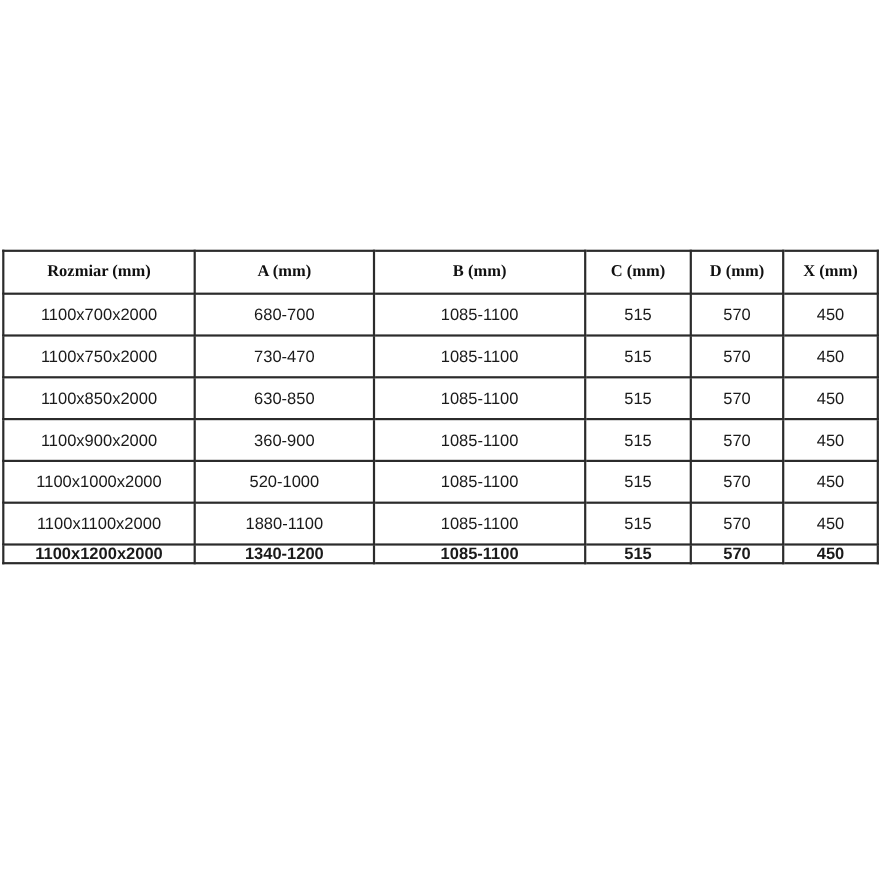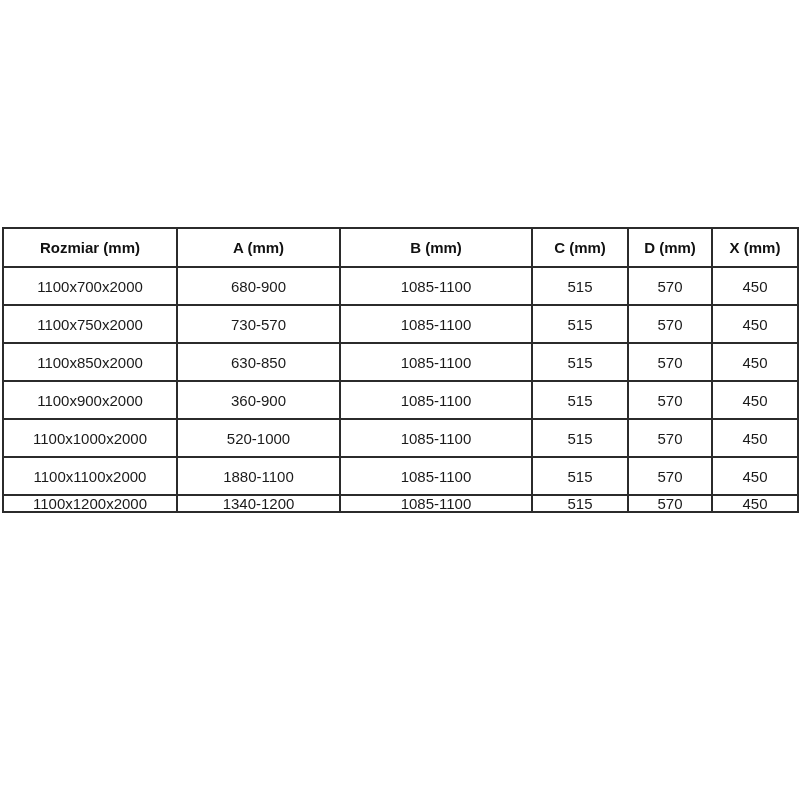--- a/index.html
+++ b/index.html
@@ -33,23 +33,23 @@
     padding: 0 2px;
     font-size: 15px;
     line-height: 1;
     white-space: nowrap;
     overflow: hidden;
   }
   .spec-table th {
     font-weight: bold;
     color: #111111;
   }
-  .spec-table thead tr { height: 39px; }
+  .spec-table thead tr { height: 39px; font-family: Liberation Serif, serif; }
   .spec-table tbody tr { height: 38px; margin-top: 18px; }
-  .spec-table tbody tr:last-child { height: 16px; }
+  .spec-table tbody tr:last-child { height: 16px; font-weight: bold; }
 
   
   col.c-rozmiar { width: 174px; }
   col.c-a       { width: 163px; }
   col.c-b       { width: 192px; }
   col.c-c       { width: 96px;  }
   col.c-d       { width: 84px;  }
   col.c-x       { width: 86px;  }
 </style>
 </head>
@@ -71,29 +71,29 @@
         <th>A (mm)</th>
         <th>B (mm)</th>
         <th>C (mm)</th>
         <th>D (mm)</th>
         <th>X (mm)</th>
       </tr>
     </thead>
     <tbody>
       <tr>
         <td>1100x700x2000</td>
-        <td>680-900</td>
+        <td>680-700</td>
         <td>1085-1100</td>
         <td>515</td>
         <td>570</td>
         <td>450</td>
       </tr>
       <tr>
         <td>1100x750x2000</td>
-        <td>730-570</td>
+        <td>730-470</td>
         <td>1085-1100</td>
         <td>515</td>
         <td>570</td>
         <td>450</td>
       </tr>
       <tr>
         <td>1100x850x2000</td>
         <td>630-850</td>
         <td>1085-1100</td>
         <td>515</td>

